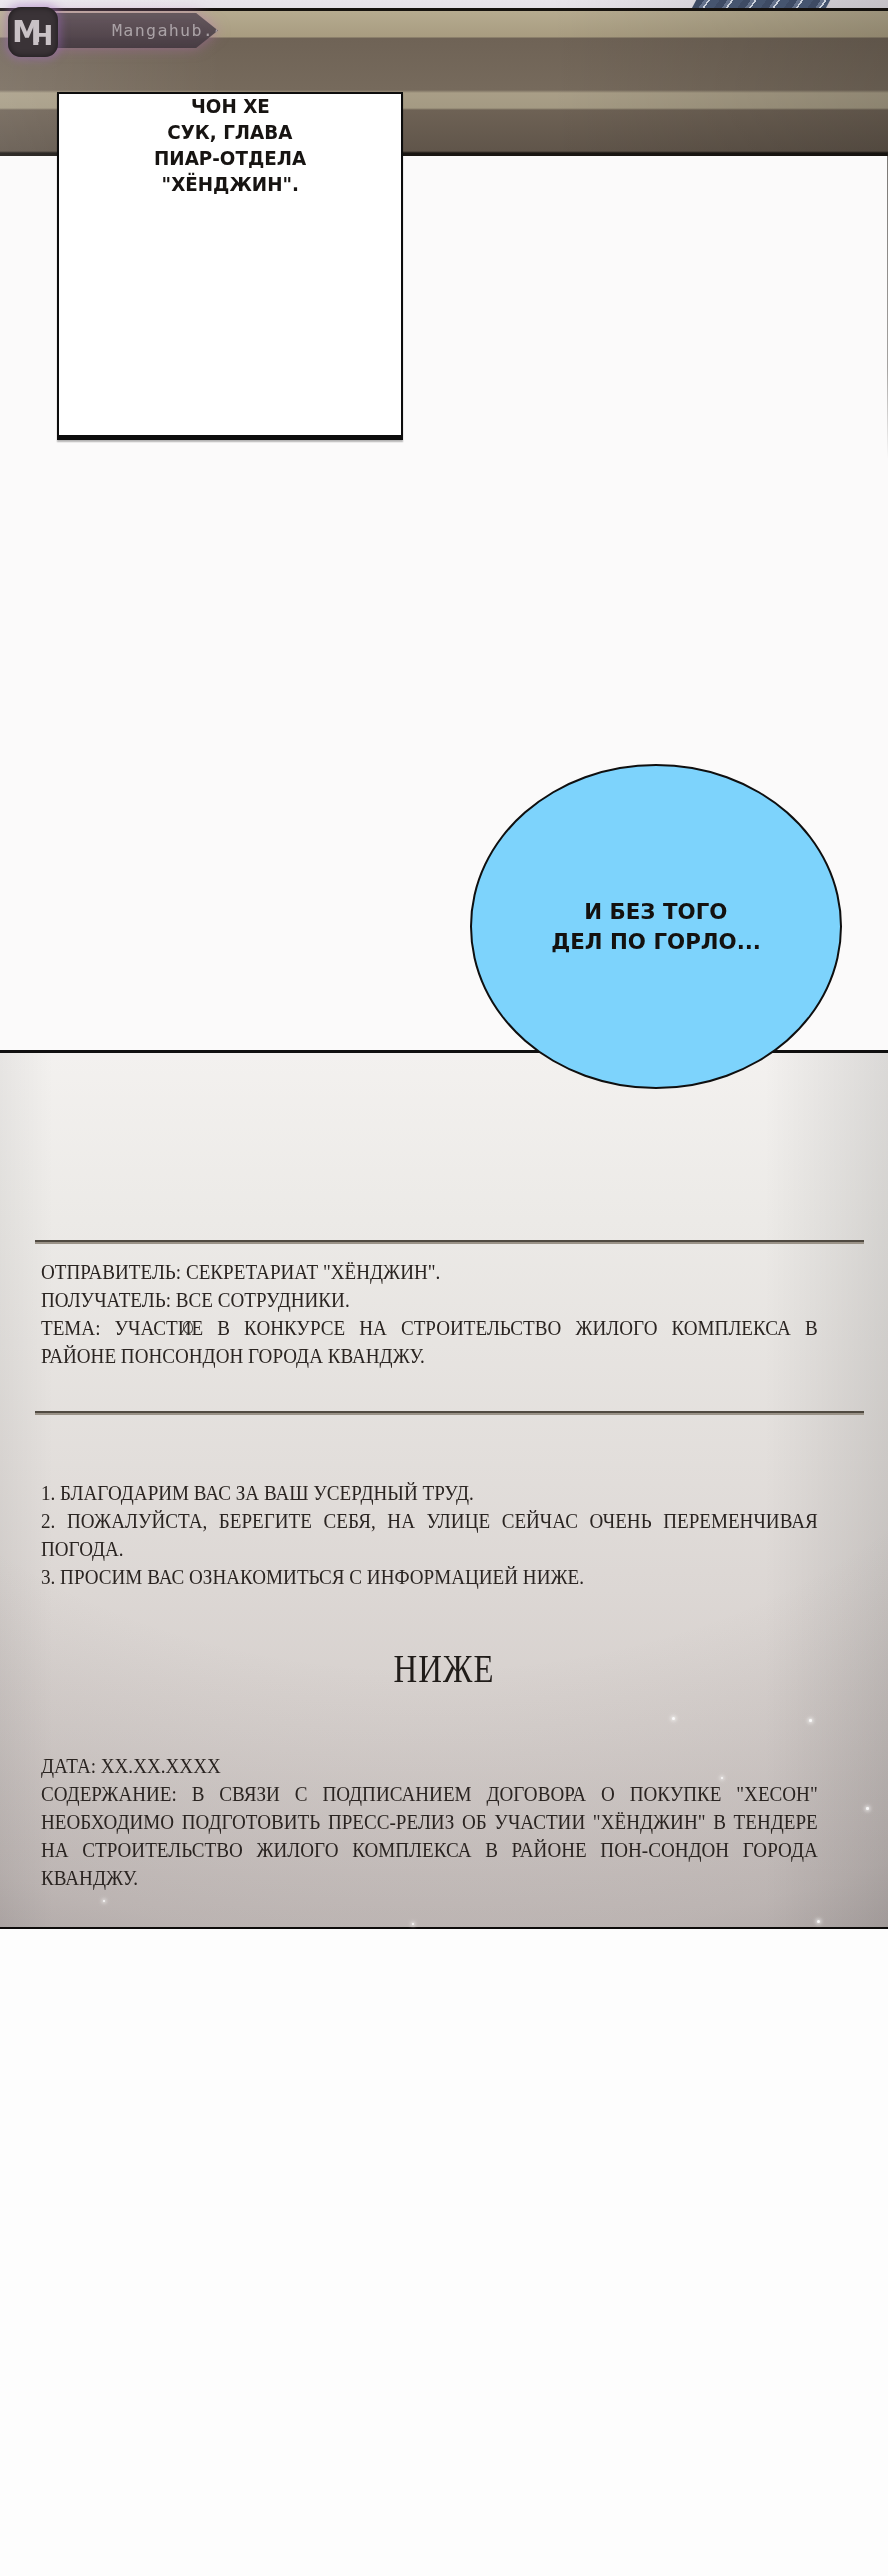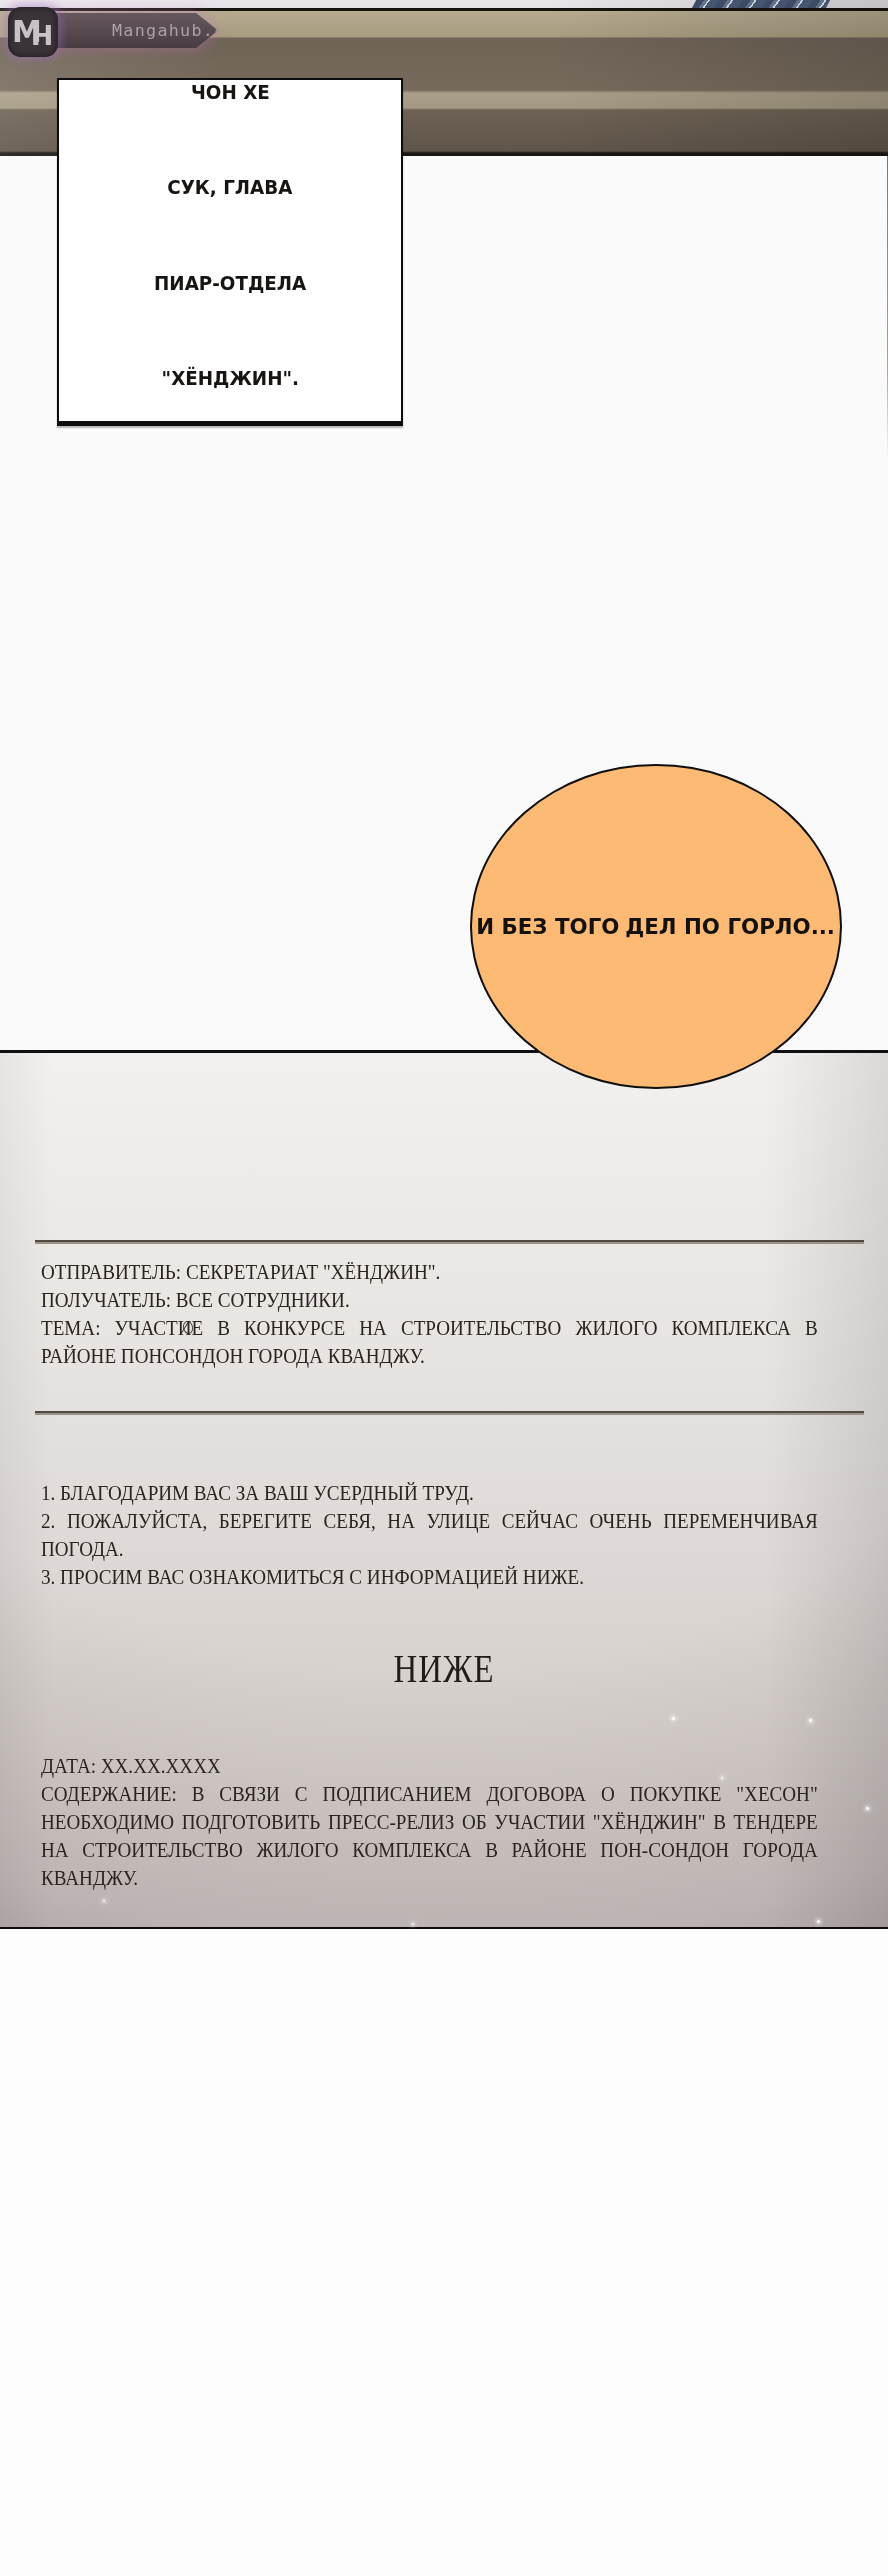--- a/index.html
+++ b/index.html
@@ -53,39 +53,39 @@
     clip-path:polygon(0 0, 88% 0, 100% 50%, 88% 100%, 0 100%);
     display:flex; align-items:center; padding-left:45px; box-sizing:border-box;
   }
   .wm-banner-shape span {
     font:400 16.7px/1 "DejaVu Sans Mono", monospace;
     letter-spacing:1.3px; color:#aaa2a6; white-space:nowrap;padding-left:31px;
   }
 
   
   .narration-box {
-    position:absolute; left:57px; top:78px; width:346px; height:348px;
+    position:absolute; left:57px; top:92px; width:346px; height:348px;
     background:#ffffff; box-sizing:border-box;
     border:2.6px solid #0d0d0d; border-bottom-width:5.8px;
     box-shadow:0 1.9px 1.3px rgba(0,0,0,.28);
     z-index:6;
-    display:flex; flex-direction:column; align-items:center; justify-content:space-between;
+    display:flex; flex-direction:column; align-items:center; justify-content:flex-start;
     padding-bottom:29px;
   }
   .narration-box p {
     margin:0; font:700 19.3px/26px "DejaVu Sans", sans-serif;
     color:#171412; transform:scaleX(.95); white-space:nowrap;
   }
 
   
   .speech-bubble {
     position:absolute; left:470px; top:764px; width:372px; height:325px;
-    background:#fdba74; border:2.6px solid #0f0f0f; border-radius:50%;
+    background:#7dd3fc; border:2.6px solid #0f0f0f; border-radius:50%;
     box-sizing:border-box; z-index:6;
-    display:flex; align-items:center; justify-content:center;
+    display:flex; flex-direction:column; align-items:center; justify-content:center;
   }
   .speech-bubble p {
     margin:0; font:700 22px/30px "DejaVu Sans", sans-serif;
     color:#14110f; transform:scaleX(.97); white-space:nowrap;
   }
 
   
   .memo-panel {
     position:absolute; left:0; top:1050px; width:889px; height:880px;
     box-sizing:border-box;

